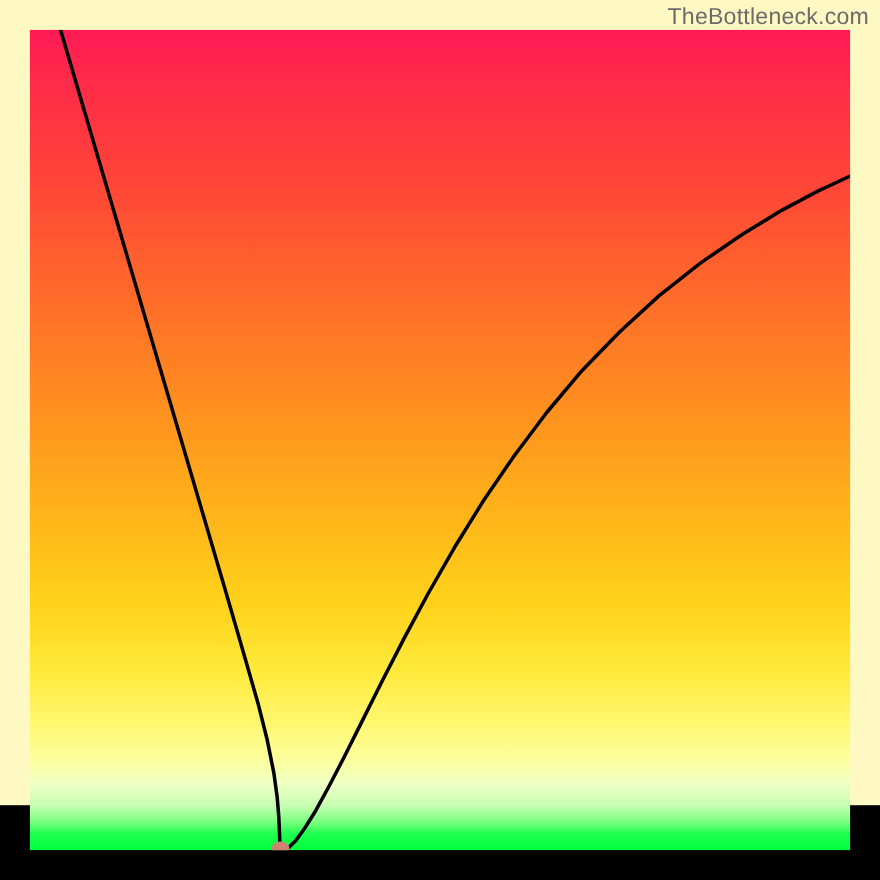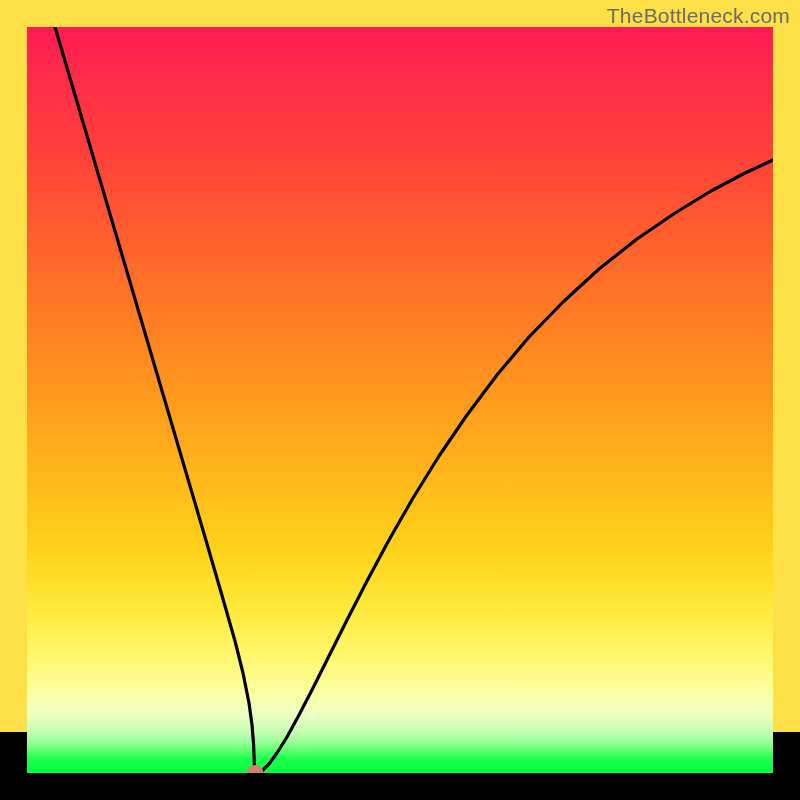--- a/index.html
+++ b/index.html
@@ -8,21 +8,21 @@
     width: 800px;
     height: 800px;
     background: #000;
     overflow: hidden;
     font-family: Arial, Helvetica, sans-serif;
   }
   .stage {
     position: relative;
     width: 800px;
     height: 732px;
-    background: #fde047;
+    background: #fef9c3;
   }
   .plot-area {
     position: absolute;
     left: 27px;
     top: 27px;
     width: 746px;
     height: 746px;
     overflow: hidden;
   }
   .gradient-bg {

